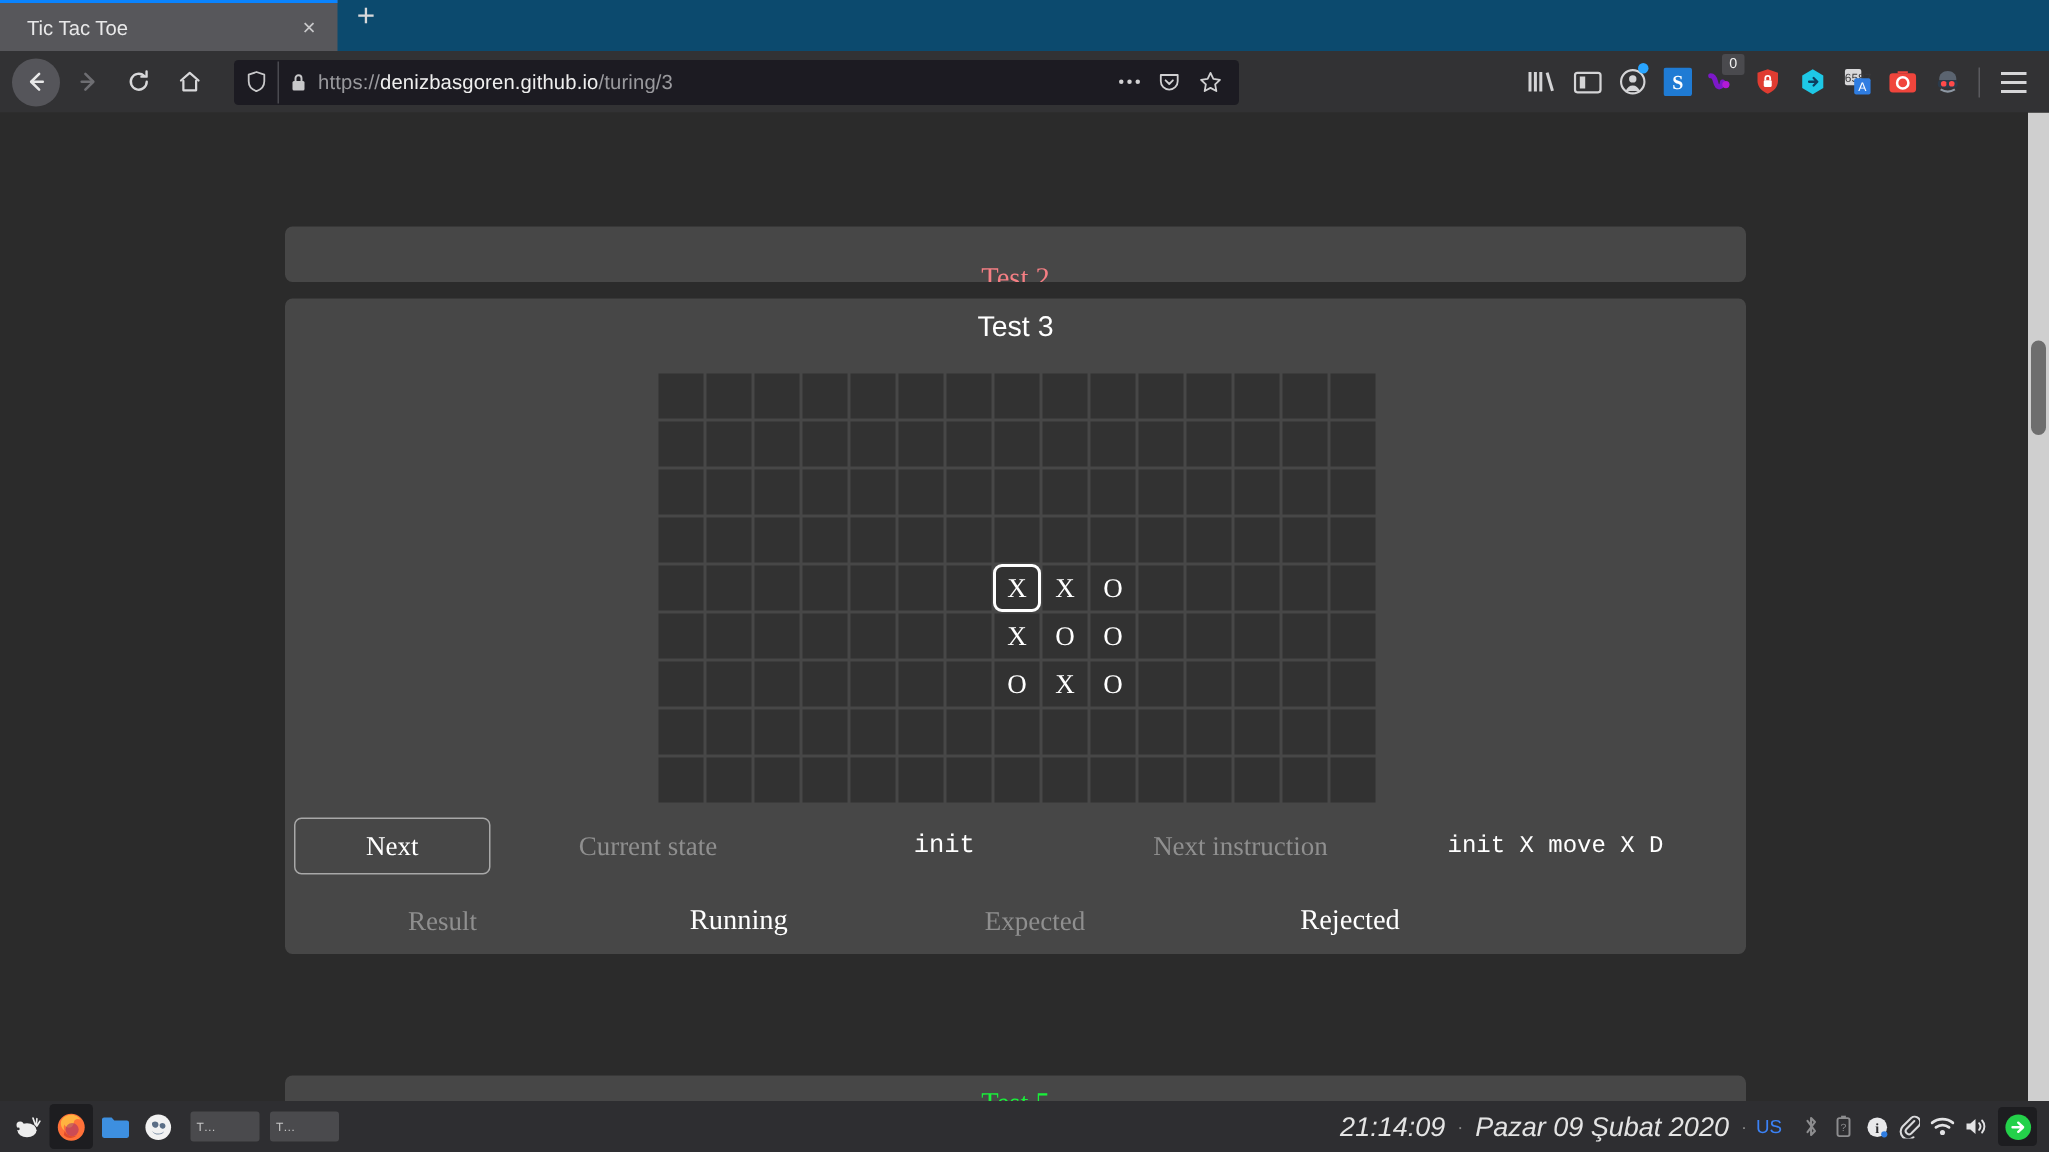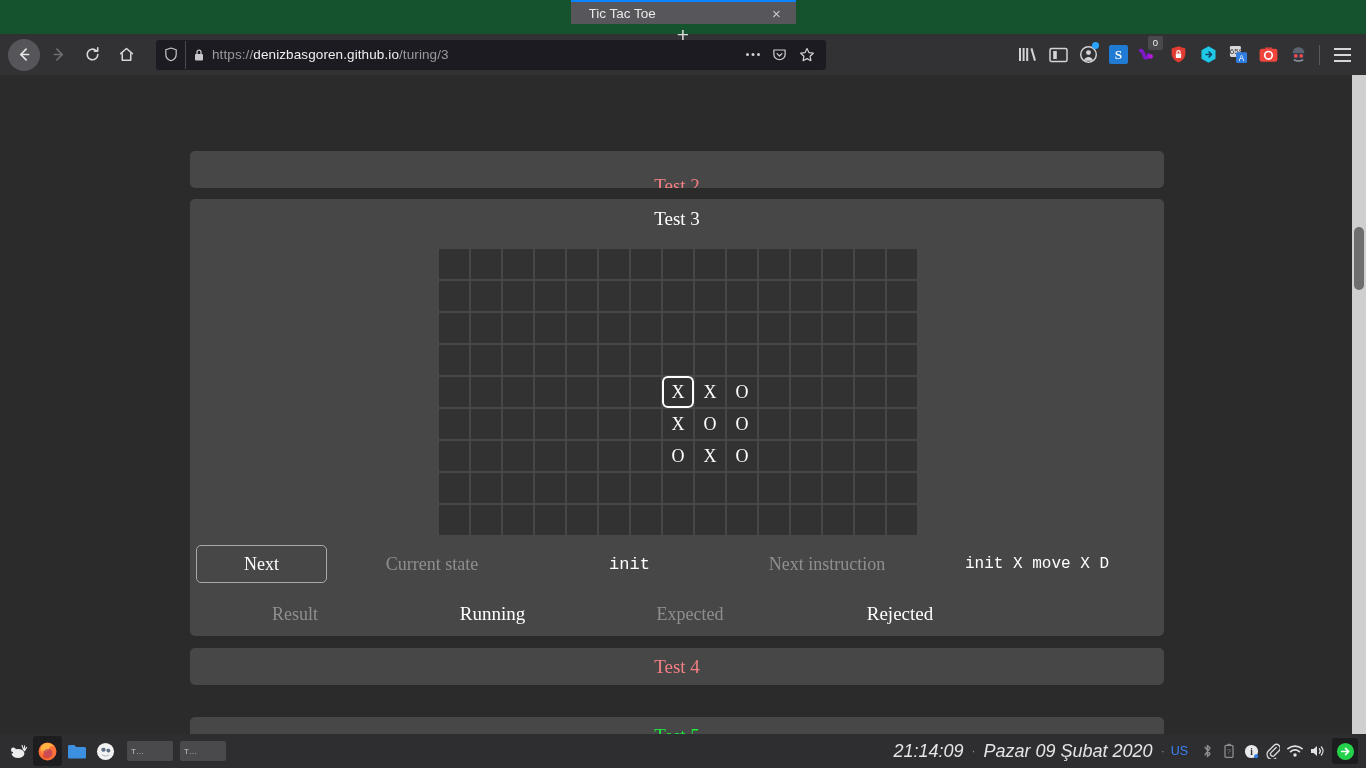--- a/index.html
+++ b/index.html
@@ -8,23 +8,22 @@
     overflow: hidden;
     background: #2b2b2b;
     font-family: "Liberation Sans", sans-serif;
   }
 
   
   #browser-chrome { width: 1366px; background: #323234; }
 
   
   #tab-strip {
-    height: 34px; display: flex; align-items: center;
-    background: #14532d;
-    flex-direction: column;
+    height: 34px; display: flex; align-items: flex-start;
+    background: #0c4a6e;
   }
   .tab {
     width: 225px; height: 34px;
     background: #57575b;
     display: flex; align-items: center;
     padding: 0 8px 0 18px;
     position: relative;
     border-top: 2px solid #0a84ff;
   }
   .tab-title {
@@ -144,21 +143,21 @@
   #panel-test2 .test-title { padding: 16px; line-height: 37px; }
 
   
   #panel-test3 {
     position: absolute; top: 124px; left: 190px;
     width: 974px; height: 437px;
     background: #474747; border-radius: 5px;
   }
   #test3-title {
     text-align: center; color: #ffffff;
-    font-family: Liberation Serif, serif;
+    font-family: Liberation Sans, sans-serif;
     font-size: 19px; padding-top: 9px;
   }
 
   
   #tape-grid {
     position: absolute; top: 49px; left: 248px;
     display: grid;
     grid-template-columns: repeat(15, 32px);
     grid-template-rows: repeat(9, 32px);
     gap: 0px;
@@ -608,23 +607,20 @@
     </div>
 
     <div class="ctl-row" id="ctl-row-2">
       <div class="ctl-label">Result</div>
       <div class="ctl-value-serif">Running</div>
       <div class="ctl-label">Expected</div>
       <div class="ctl-value-serif-wide">Rejected</div>
     </div>
   </div>
 
-  <div class="panel-collapsed" style="top:573px;">
-    <div class="test-title t-fail">Test 4</div>
-  </div>
 
   <div class="panel-collapsed" style="top:622px;margin-top:20px;">
     <div class="test-title t-pass">Test 5</div>
   </div>
 
   <div class="panel-collapsed" style="top:671px;">
     <div class="test-title t-pass">Test 6</div>
   </div>
 
   <div id="scrollbar-track">

